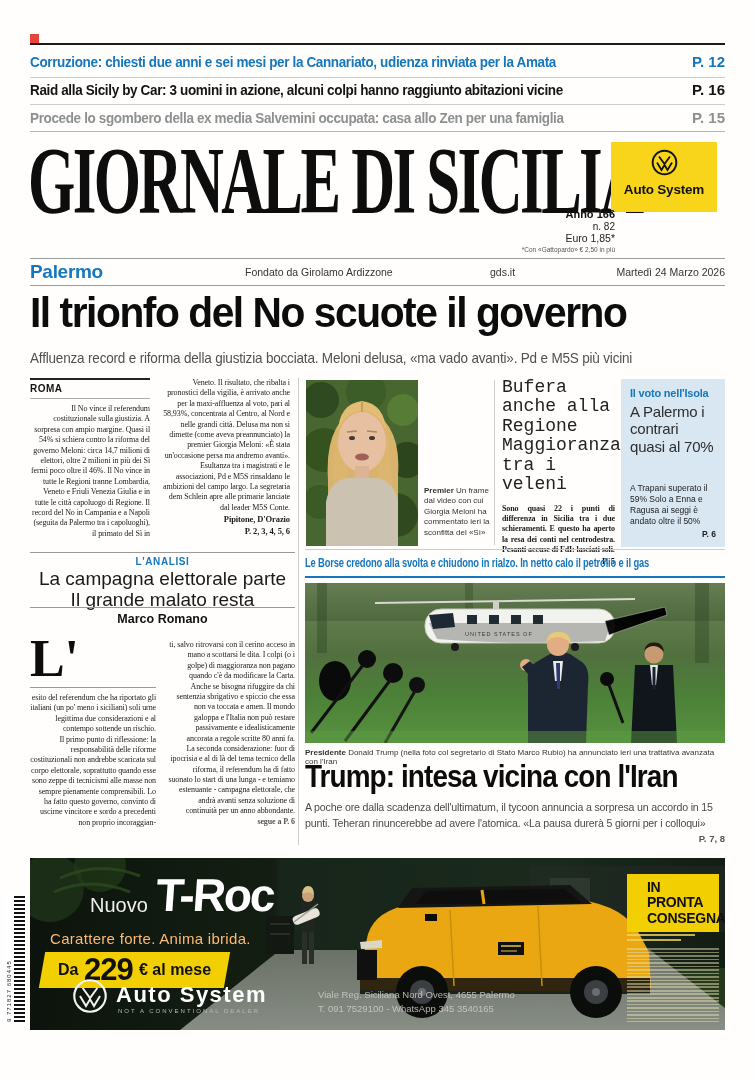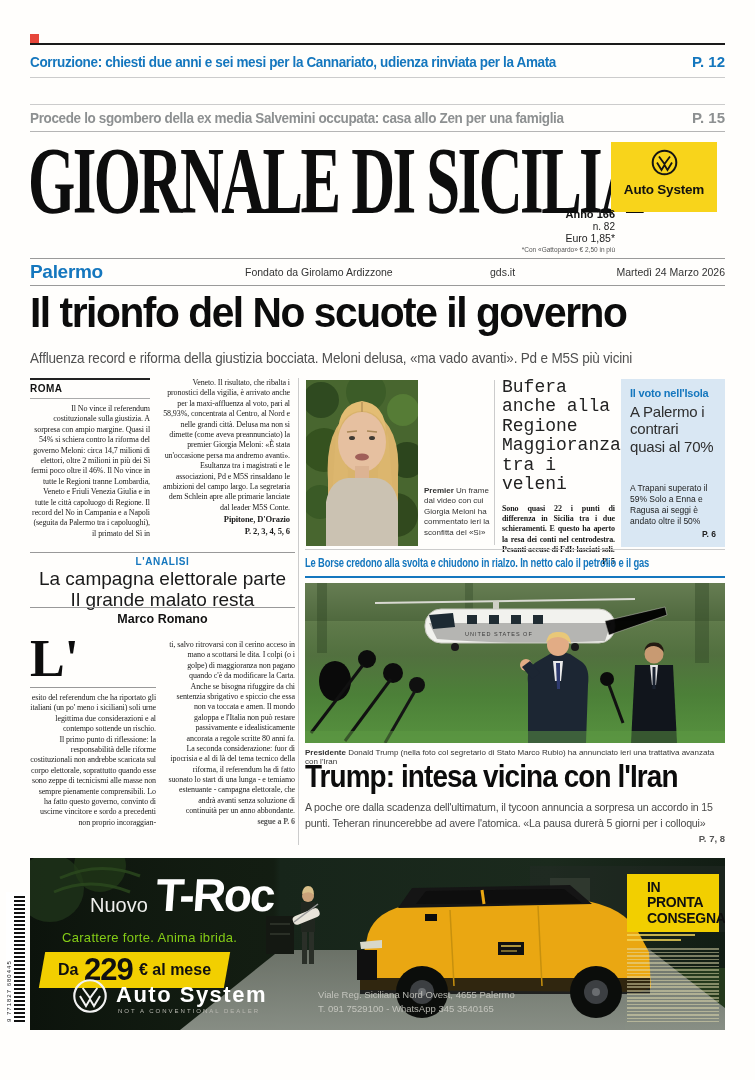--- a/index.html
+++ b/index.html
@@ -78,21 +78,21 @@
   .t-headline{position:absolute;left:305px;top:759px;font-size:31px;font-weight:800;letter-spacing:-1px;
               white-space:nowrap;transform:scaleX(0.9);transform-origin:left top;color:#0c0c0c;}
   .t-deck{position:absolute;left:305px;top:799px;width:455px;font-size:11.5px;line-height:1.4;color:#4a4a4a;
           transform:scaleX(0.925);transform-origin:left top;letter-spacing:-0.2px;}
   .t-pages{position:absolute;left:305px;top:833px;width:420px;text-align:right;font-size:9.5px;font-weight:800;color:#555;}
   
   .ad{position:absolute;left:30px;top:858px;width:695px;height:172px;overflow:hidden;background:#10160f;}
   .ad-nuovo{position:absolute;left:60px;top:36px;font-size:20px;color:#f0f0ee;font-weight:400;}
   .ad-model{position:absolute;left:126px;top:10px;font-size:46px;font-weight:800;color:#fff;letter-spacing:-2px;
             transform:skewX(-4deg);}
-  .ad-tagline{position:absolute;left:32px;top:72px;font-size:13px;color:#84cc16;letter-spacing:0.3px;font-weight:300;}
+  .ad-tagline{position:absolute;left:20px;top:72px;font-size:15px;color:#fdba74;letter-spacing:0.3px;font-weight:300;}
   .ad-banner{position:absolute;left:12px;top:94px;height:36px;background:#f2cf00;transform:skewX(-10deg);
              display:flex;align-items:center;padding:0 16px;gap:6px;color:#101010;}
   .ad-banner>span{transform:skewX(10deg);display:inline-block;}
   .ad-b1{font-size:16px;font-weight:700;} .ad-b2{font-size:31px;font-weight:800;letter-spacing:-1px;} .ad-b3{font-size:16px;font-weight:700;}
   .ad-dealer-name{position:absolute;left:86px;top:124px;font-size:22px;font-weight:700;color:#fff;letter-spacing:1.5px;}
   .ad-dealer-tag{position:absolute;left:88px;top:150px;font-size:6px;color:#b9b9b2;letter-spacing:2px;}
   .ad-address{position:absolute;left:288px;top:130px;font-size:9.5px;line-height:1.5;color:#cfcfc8;opacity:0.85;}
   .ad-ribbon{position:absolute;left:597px;top:16px;width:92px;background:#f2cf00;color:#101010;
              font-size:14px;font-weight:800;line-height:1.1;padding:6px 20px;box-sizing:border-box;letter-spacing:-0.3px;}
   .ad-fin{position:absolute;left:597px;top:64px;font-size:7px;font-weight:800;color:#f2cf00;}
@@ -112,20 +112,24 @@
 
 <div class="page">
 
   <div class="reg-mark"></div>
   <div class="rule-heavy"></div>
   <div class="strip-row" style="top:50px">
     <span class="strip-text c-blue">Corruzione: chiesti due anni e sei mesi per la Cannariato, udienza rinviata per la Amata</span>
     <span class="strip-pg c-blue">P. 12</span>
   </div>
   <div class="rule" style="left:30px;top:77px;width:695px;background:#ccc"></div>
+  <div class="strip-row" style="top:78px">
+    <span class="strip-text c-black">Raid alla Sicily by Car: 3 uomini in azione, alcuni colpi hanno raggiunto abitazioni vicine</span>
+    <span class="strip-pg c-black">P. 16</span>
+  </div>
   <div class="rule" style="left:30px;top:104px;width:695px;background:#ccc"></div>
   <div class="strip-row" style="top:106px">
     <span class="strip-text c-gray">Procede lo sgombero della ex media Salvemini occupata: casa allo Zen per una famiglia</span>
     <span class="strip-pg c-gray">P. 15</span>
   </div>
   <div class="rule" style="left:30px;top:131px;width:695px;background:#b5b5b5"></div>
 
   <div class="masthead">GIORNALE DI SICILIA</div>
   <div class="sponsor">
     <svg width="27" height="27" viewBox="0 0 27 27">

